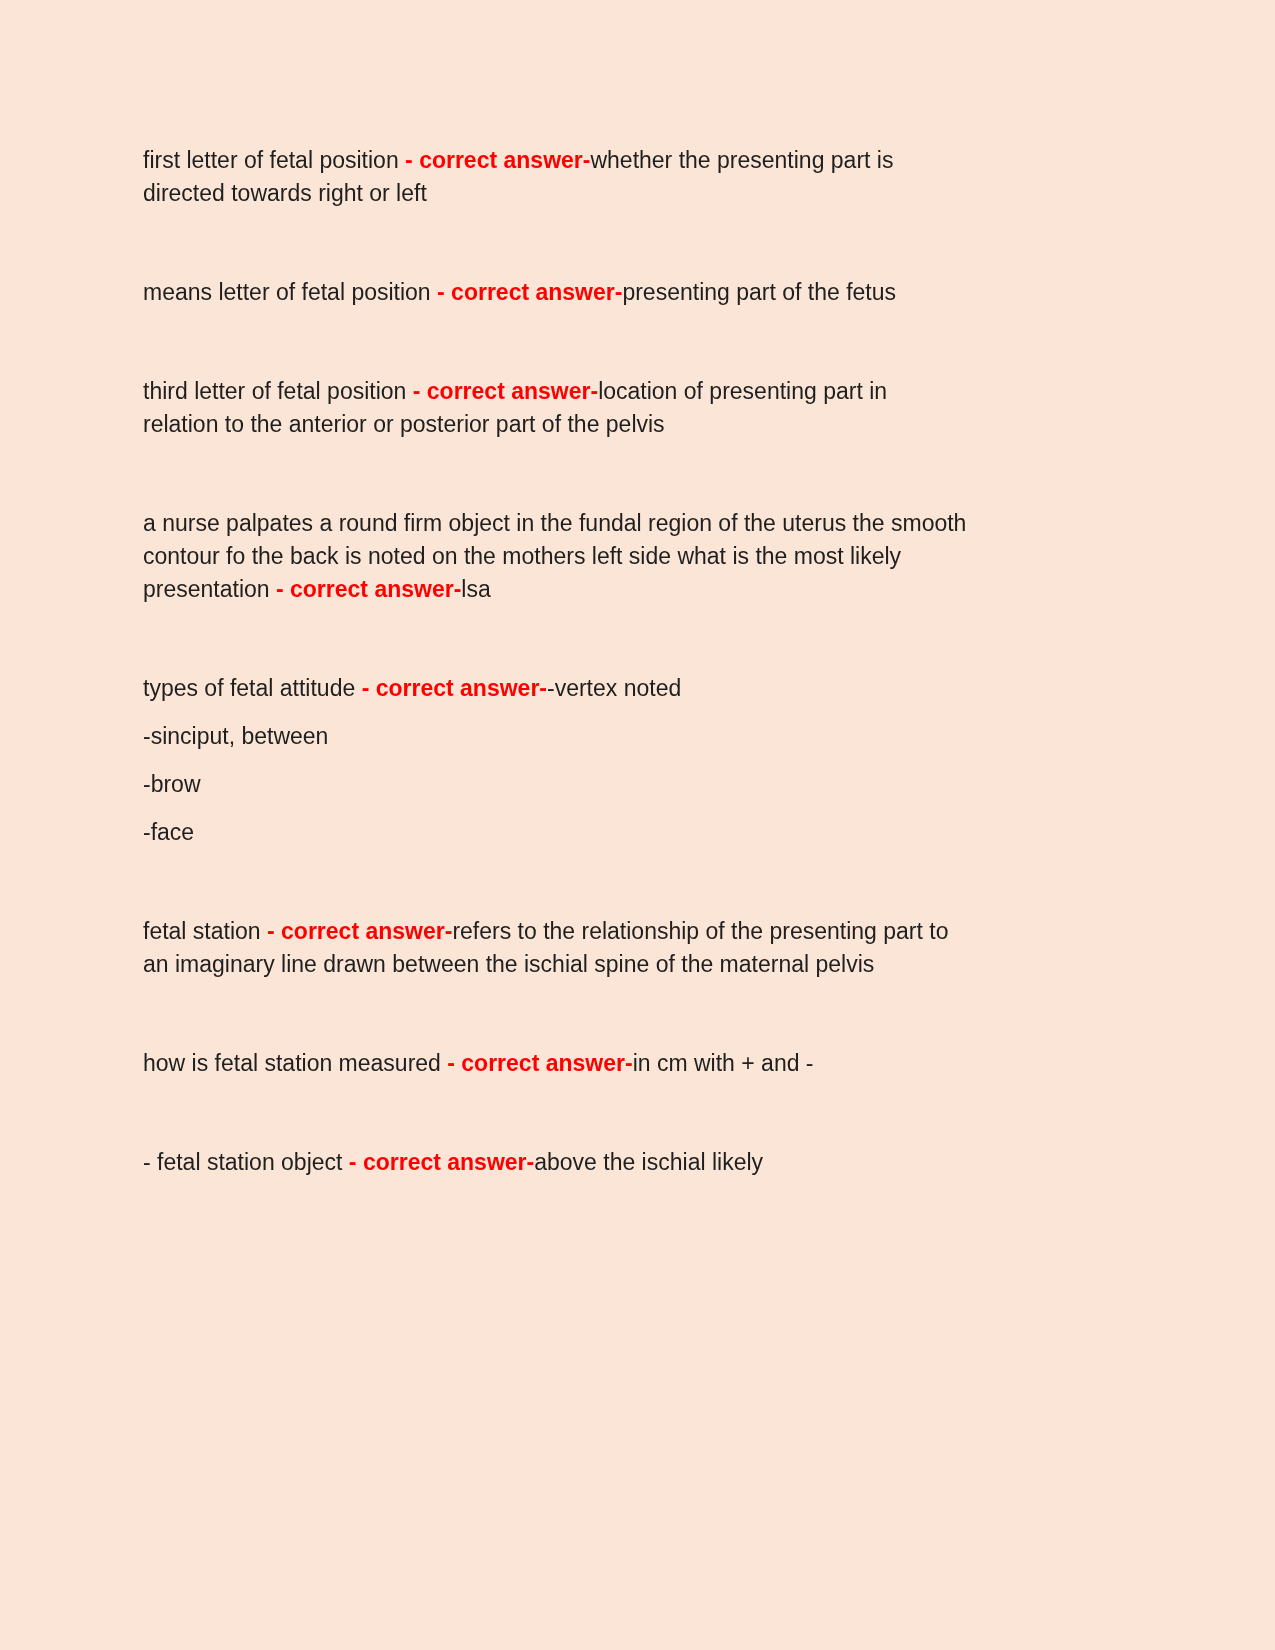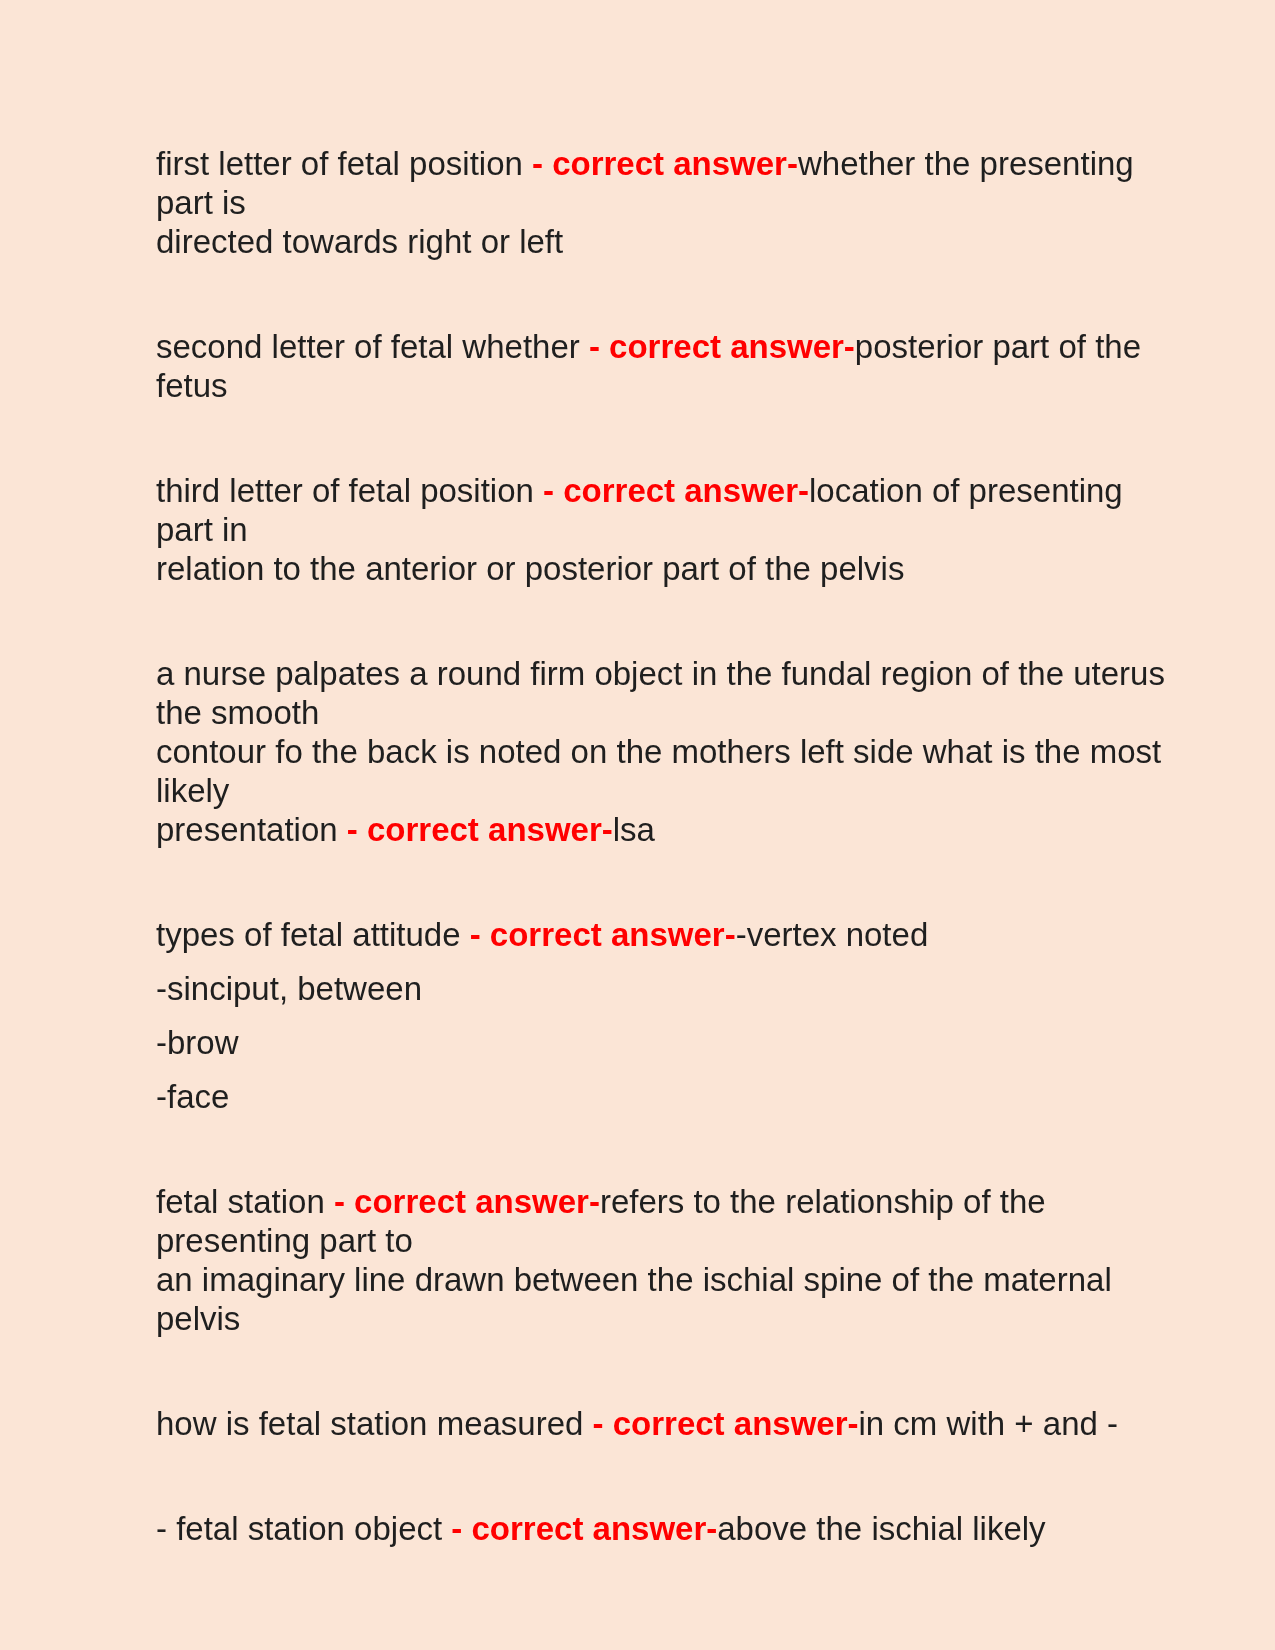--- a/index.html
+++ b/index.html
@@ -25,23 +25,23 @@
   .content {
     position: absolute;
     left: 143px;
     top: 144px;
     width: 1040px;
   }
   .card {
     margin: 0 0 66px 0;
   }
   .card p {
-    margin: 0 0 15px 13px;
-    font-size: 33px;
-    line-height: 39px;
+    margin: 0 0 15px 0;
+    font-size: 23px;
+    line-height: 33px;
     color: var(--ink);
     white-space: pre-line;
   }
   .card p:last-child {
     margin-bottom: 0;
   }
   .answer-marker {
     color: var(--red);
     font-weight: bold;
   }
@@ -49,21 +49,21 @@
 </head>
 <body>
 
 <div class="page">
   <div class="content">
       <div class="card">
         <p><span class="plain">first letter of fetal position </span><span class="answer-marker">- correct answer-</span><span class="plain">whether the presenting part is
 directed towards right or left</span></p>
       </div>
       <div class="card">
-        <p><span class="plain">second letter of fetal whether </span><span class="answer-marker">- correct answer-</span><span class="plain">posterior part of the fetus</span></p>
+        <p><span class="plain">means letter of fetal position </span><span class="answer-marker">- correct answer-</span><span class="plain">presenting part of the fetus</span></p>
       </div>
       <div class="card">
         <p><span class="plain">third letter of fetal position </span><span class="answer-marker">- correct answer-</span><span class="plain">location of presenting part in
 relation to the anterior or posterior part of the pelvis</span></p>
       </div>
       <div class="card">
         <p><span class="plain">a nurse palpates a round firm object in the fundal region of the uterus the smooth
 contour fo the back is noted on the mothers left side what is the most likely
 presentation </span><span class="answer-marker">- correct answer-</span><span class="plain">lsa</span></p>
       </div>

